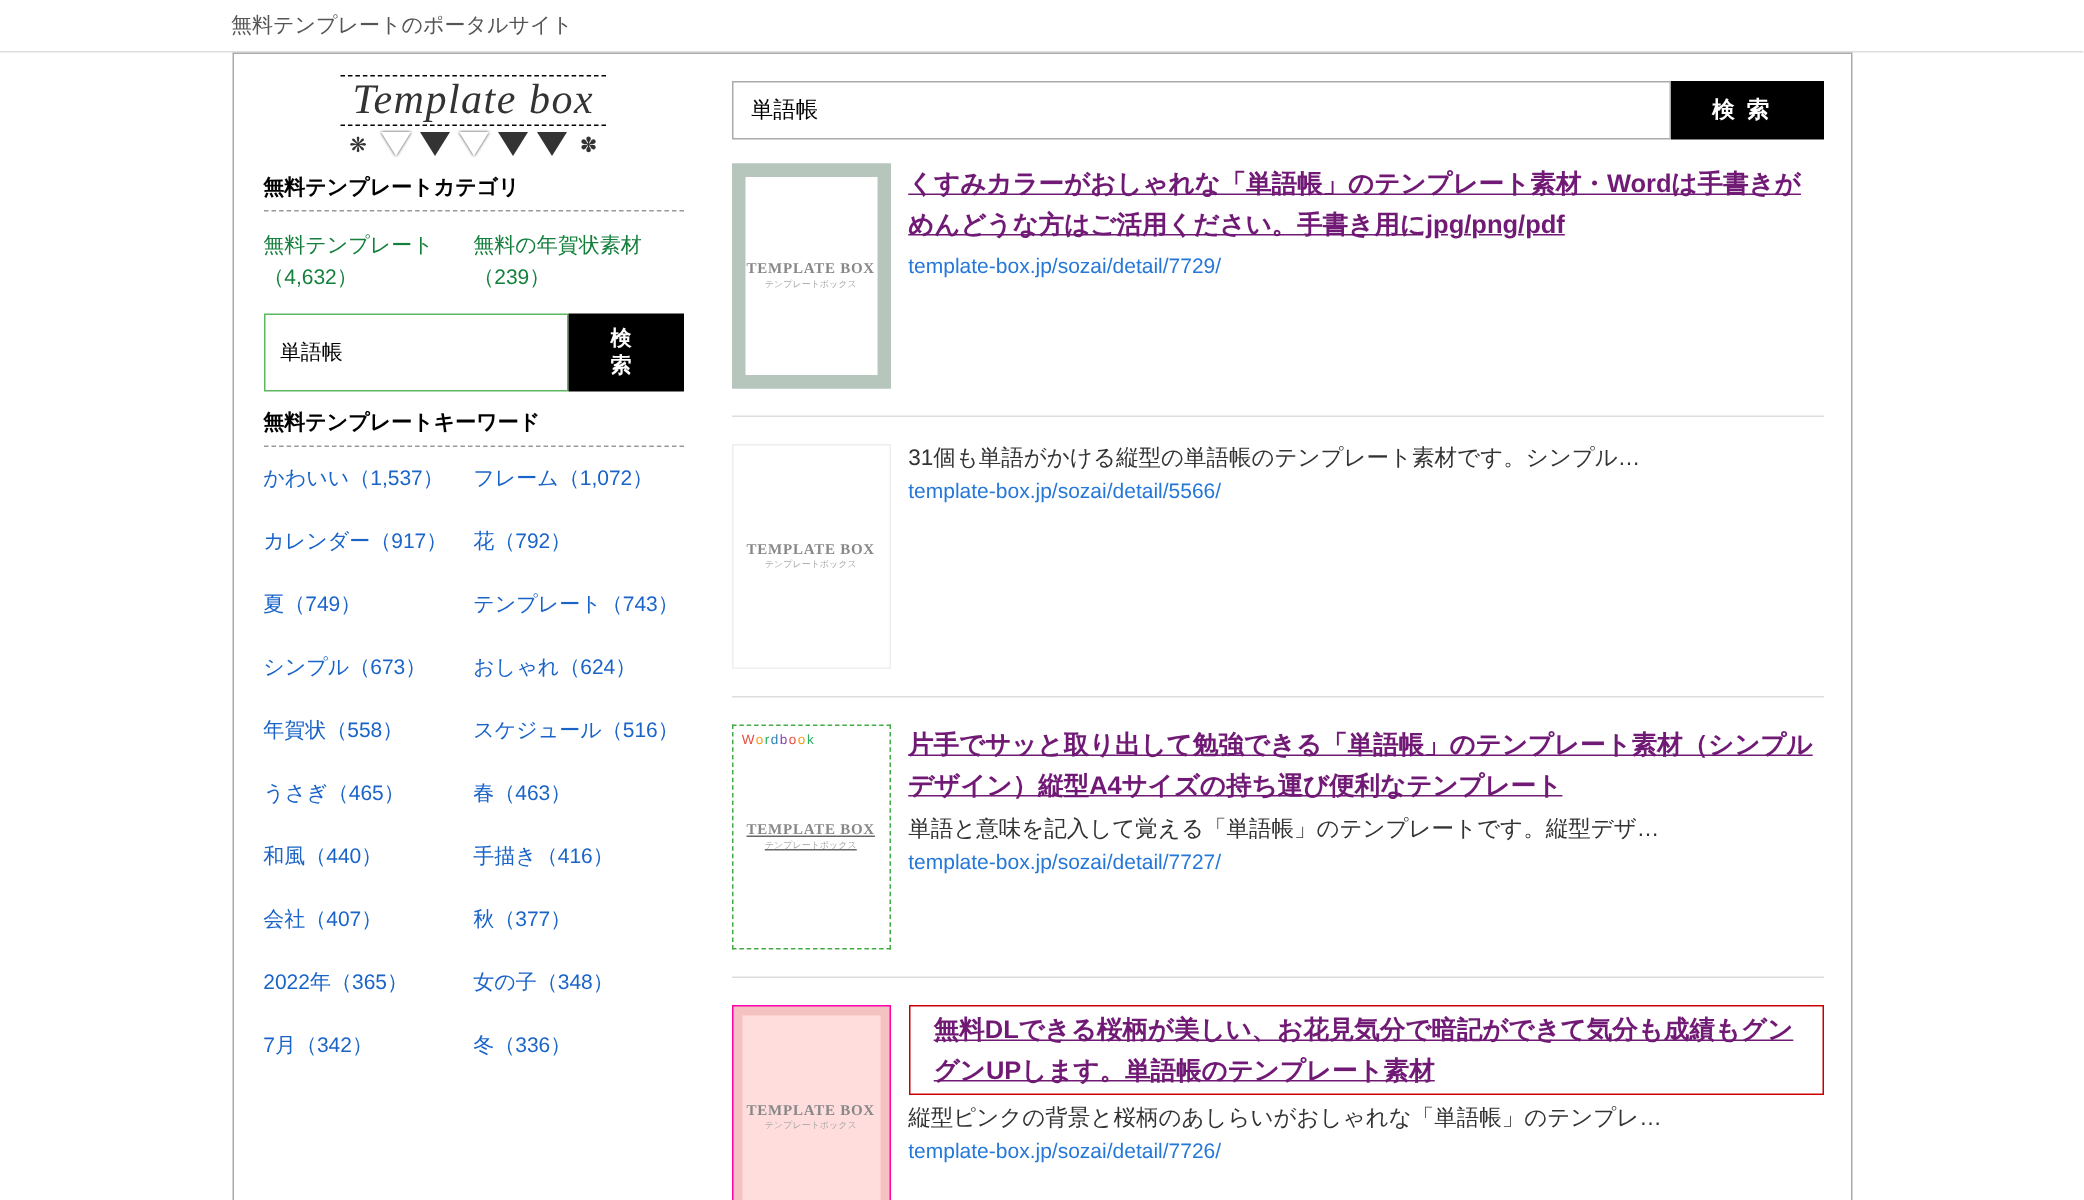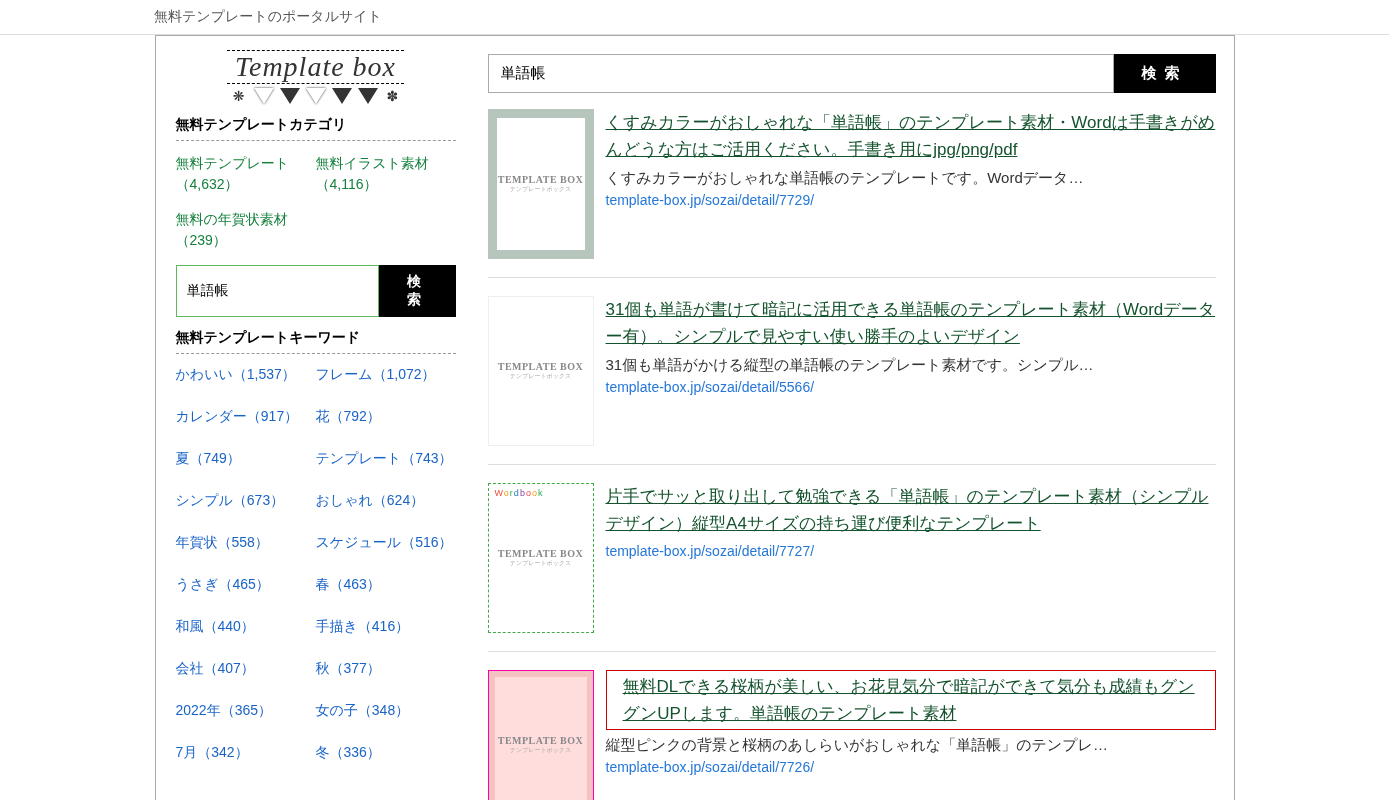--- a/index.html
+++ b/index.html
@@ -24,27 +24,27 @@
     .main { flex: 1; padding: 18px 18px 0 12px; }
     .main-search { display: flex; margin-bottom: 16px; }
     .main-search input { flex: 1; border: 1px solid #aaa; padding: 10px 12px; font-size: 15px; outline: none; }
     .main-search button { background: #000; color: #fff; border: none; padding: 10px 28px; font-size: 15px; letter-spacing: 8px; cursor: pointer; font-weight: bold; }
     .result { display: flex; border-bottom: 1px solid #ddd; padding-bottom: 18px; margin-bottom: 18px; }
     .result:last-child { border-bottom: none; }
     .thumb { width: 106px; height: 150px; flex-shrink: 0; margin-right: 12px; display: flex; align-items: center; justify-content: center; flex-direction: column; font-size: 9px; color: #666; position: relative; }
     .thumb.t1 { background: #b6c6bc; border: 1px solid #b6c6bc; }
     .thumb.t1::before { content: ""; position: absolute; inset: 8px; background: #fff; }
     .thumb.t2 { background: #fff; border: 1px solid #eee; }
-    .thumb.t3 { background: #fff; border: 1px dashed #4a4; }
+    .thumb.t3 { background: #fff; border: 1px dashed #4a4; text-decoration: underline; }
     .thumb.t4 { background: #f5c2c2; border: 1px solid #f0a; }
     .thumb.t4::before { content: ""; position: absolute; inset: 6px; background: #fdd; }
     .thumb-label { position: relative; z-index: 1; font-family: Georgia, serif; font-weight: bold; font-size: 10px; color: #888; letter-spacing: 0.5px; }
     .thumb-sub { position: relative; z-index: 1; font-size: 6px; color: #aaa; }
     .result-body { flex: 1; }
-    .result-title { font-size: 17px; font-weight: normal; color: #14532d; text-decoration: underline; line-height: 1.6; display: block; cursor: pointer; margin-bottom: 6px; }
+    .result-title { font-size: 17px; font-weight: bold; color: #701a75; text-decoration: underline; line-height: 1.6; display: block; cursor: pointer; margin-bottom: 6px; }
     .result-title.boxed { border: 1px solid #c00; padding: 2px 16px; }
     .result-snippet { font-size: 15px; color: #333; margin-bottom: 4px; }
     .result-url { font-size: 14px; color: #2577d8; }
     .wordbook { position: absolute; top: 4px; left: 6px; font-size: 9px; letter-spacing: 1px; z-index: 2; }
     .wordbook span:nth-child(1){color:#e74c3c;} .wordbook span:nth-child(2){color:#f39c12;} .wordbook span:nth-child(3){color:#27ae60;} .wordbook span:nth-child(4){color:#2980b9;} .wordbook span:nth-child(5){color:#8e44ad;} .wordbook span:nth-child(6){color:#e74c3c;} .wordbook span:nth-child(7){color:#f39c12;} .wordbook span:nth-child(8){color:#27ae60;}
   </style>
 </head>
 <body>
 
 <div class="top-bar">
@@ -63,21 +63,20 @@
           <span class="flag"></span>
           <span class="flag"></span>
           <span class="flag"></span>
         <span class="deco">✽</span>
       </div>
     </div>
 
     <h3 class="section-title">無料テンプレートカテゴリ</h3>
     <div class="categories">
       <a class="cat-link">無料テンプレート（4,632）</a>
-      <a class="cat-link">無料イラスト素材（4,116）</a>
       <a class="cat-link">無料の年賀状素材（239）</a>
     </div>
 
     <div class="sidebar-search">
       <input type="text" value="単語帳" style="">
       <button>検索</button>
     </div>
 
     <h3 class="section-title">無料テンプレートキーワード</h3>
     <div class="keywords">
@@ -110,45 +109,44 @@
       <button>検索</button>
     </div>
 
     <div class="result">
       <div class="thumb t1">
         <span class="thumb-label">TEMPLATE BOX</span>
         <span class="thumb-sub">テンプレートボックス</span>
       </div>
       <div class="result-body">
         <a class="result-title">くすみカラーがおしゃれな「単語帳」のテンプレート素材・Wordは手書きがめんどうな方はご活用ください。手書き用にjpg/png/pdf</a>
-        <div class="result-snippet">くすみカラーがおしゃれな単語帳のテンプレートです。Wordデータ…</div>
         <div class="result-url">template-box.jp/sozai/detail/7729/</div>
       </div>
     </div>
 
     <div class="result">
       <div class="thumb t2">
         <span class="thumb-label">TEMPLATE BOX</span>
         <span class="thumb-sub">テンプレートボックス</span>
       </div>
       <div class="result-body">
-        <a class="result-title">31個も単語が書けて暗記に活用できる単語帳のテンプレート素材（Wordデーター有）。シンプルで見やすい使い勝手のよいデザイン</a>
         <div class="result-snippet">31個も単語がかける縦型の単語帳のテンプレート素材です。シンプル…</div>
         <div class="result-url">template-box.jp/sozai/detail/5566/</div>
       </div>
     </div>
 
     <div class="result">
       <div class="thumb t3">
         <div class="wordbook"><span>W</span><span>o</span><span>r</span><span>d</span><span>b</span><span>o</span><span>o</span><span>k</span></div>
         <span class="thumb-label">TEMPLATE BOX</span>
         <span class="thumb-sub">テンプレートボックス</span>
       </div>
       <div class="result-body">
         <a class="result-title">片手でサッと取り出して勉強できる「単語帳」のテンプレート素材（シンプルデザイン）縦型A4サイズの持ち運び便利なテンプレート</a>
+        <div class="result-snippet">単語と意味を記入して覚える「単語帳」のテンプレートです。縦型デザ…</div>
         <div class="result-url">template-box.jp/sozai/detail/7727/</div>
       </div>
     </div>
 
     <div class="result">
       <div class="thumb t4">
         <span class="thumb-label">TEMPLATE BOX</span>
         <span class="thumb-sub">テンプレートボックス</span>
       </div>
       <div class="result-body">

